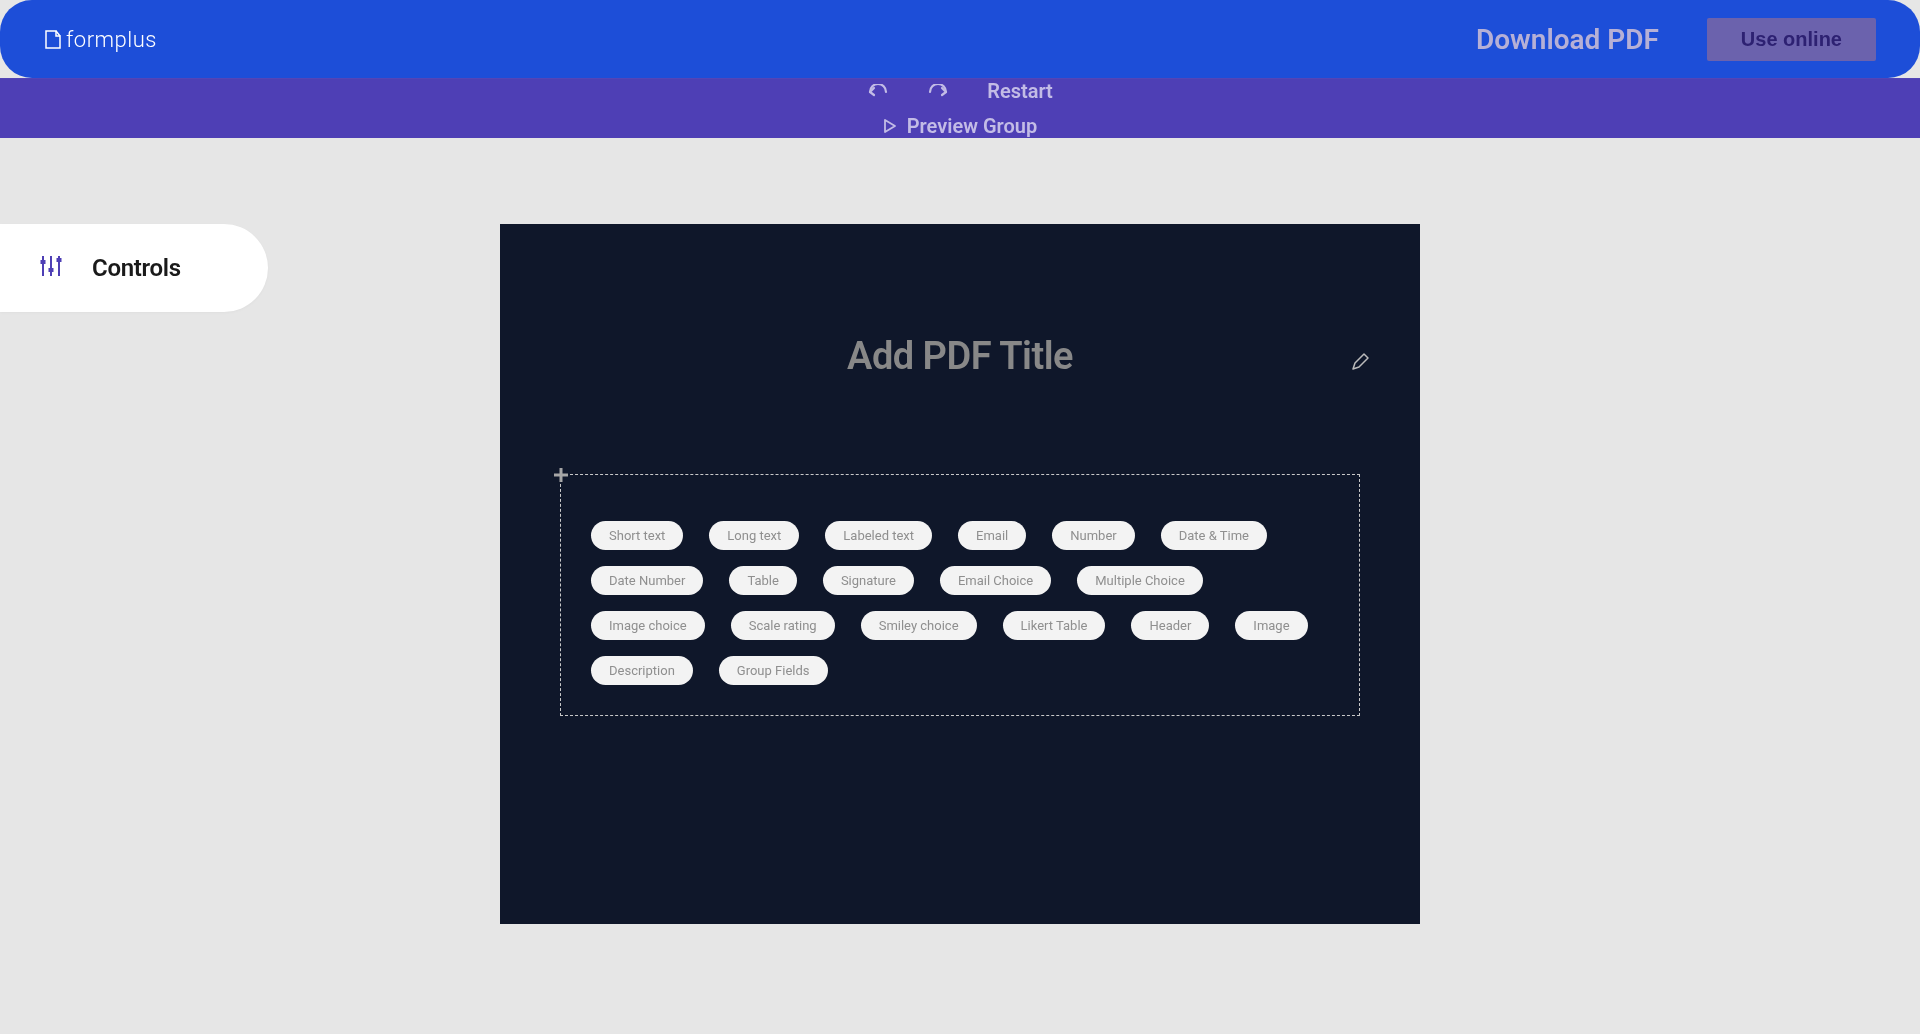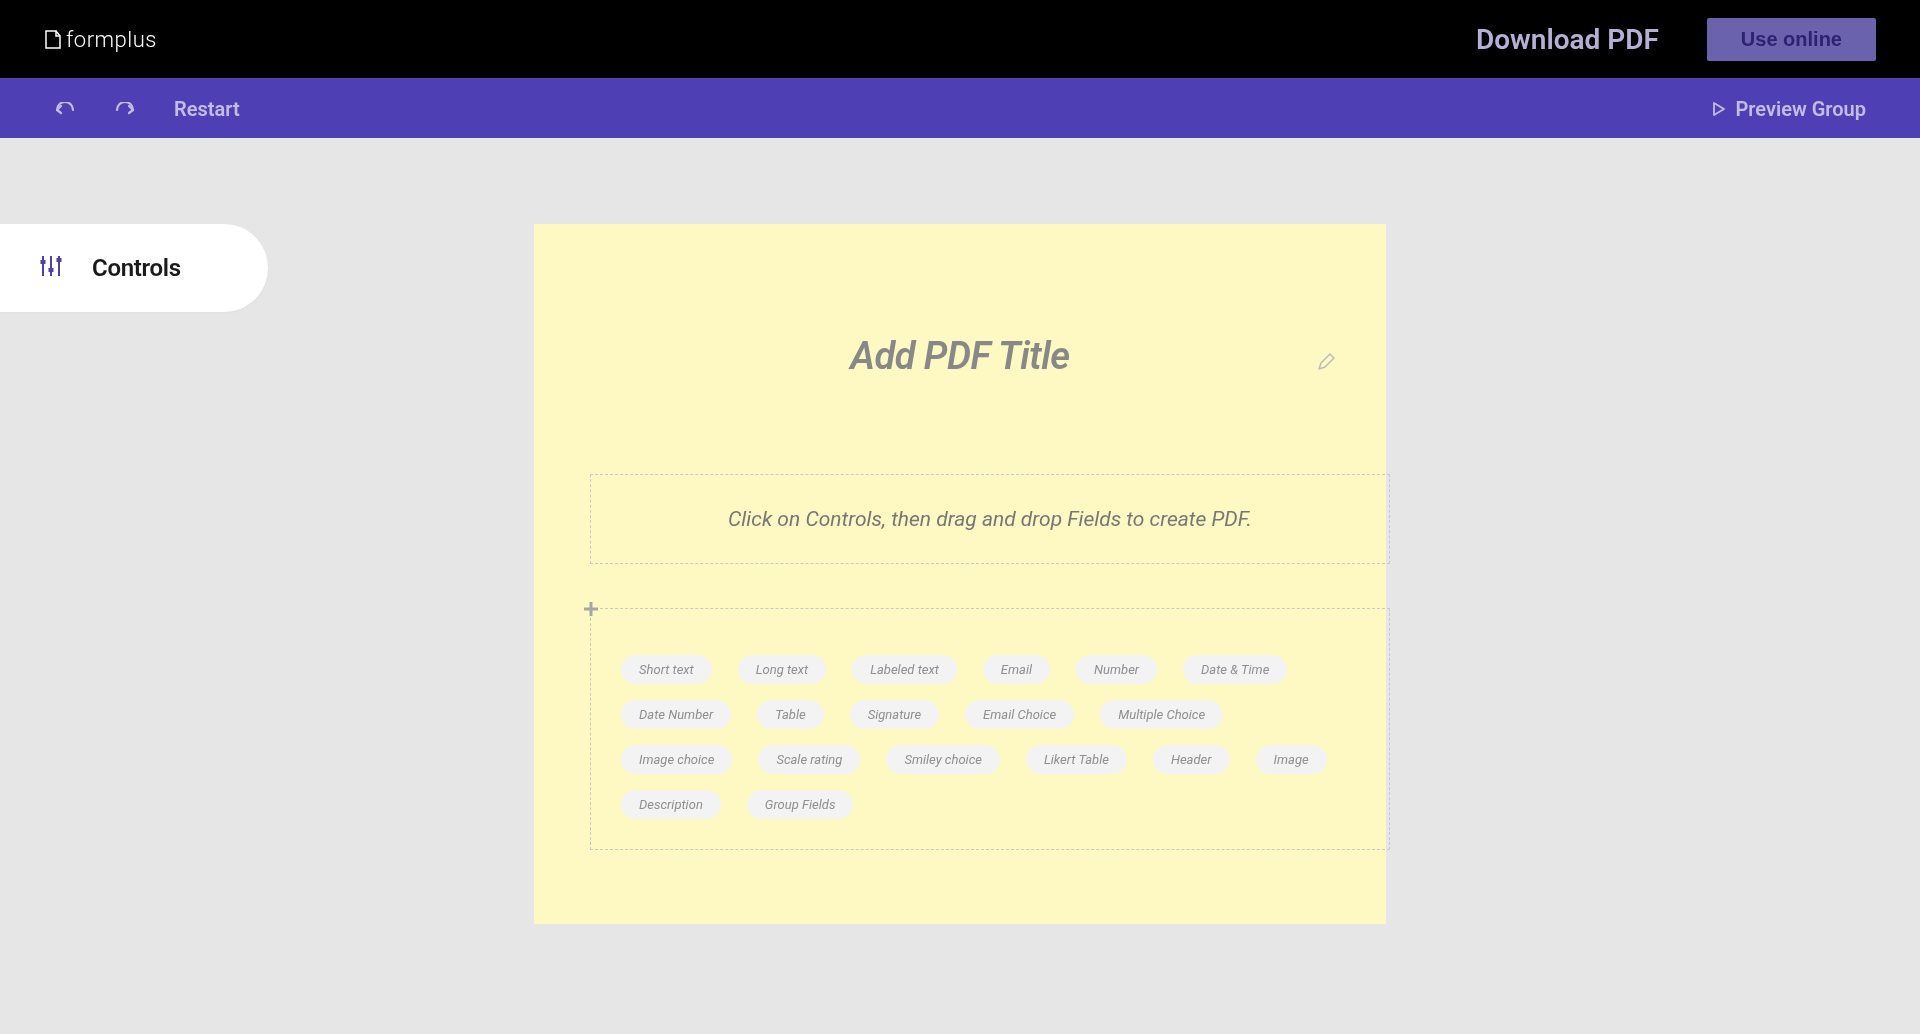--- a/index.html
+++ b/index.html
@@ -1,26 +1,27 @@
 <!DOCTYPE html>
 <html><head>
 <meta charset="utf-8">
 <style>
   * { box-sizing: border-box; margin: 0; padding: 0; }
   html, body { width: 100%; height: 100%; font-family: -apple-system, BlinkMacSystemFont, "Segoe UI", Roboto, "Helvetica Neue", Arial, sans-serif; }
   body { background: #e6e6e6; overflow-x: hidden; }
 
   
   .top-header {
-    background: #000000;
+    background: #1d4ed8;
     height: 78px;
     display: flex;
     align-items: center;
     padding: 0 44px;
     justify-content: space-between;
+    border-radius: 32px;
   }
   .logo {
     color: #fff;
     font-size: 22px;
     font-weight: 300;
     letter-spacing: 0.5px;
     display: flex;
     align-items: center;
     gap: 4px;
   }
@@ -53,20 +54,21 @@
 
   
   .toolbar {
     background: #4e3fb5;
     height: 60px;
     display: flex;
     align-items: center;
     padding: 0 54px;
     justify-content: space-between;
     border-top: 1px solid rgba(255,255,255,0.03);
+    flex-direction: column;
   }
   .toolbar-left {
     display: flex;
     align-items: center;
     gap: 38px;
   }
   .toolbar-left .icon-btn {
     color: #c3bce6;
     cursor: pointer;
     display: inline-flex;
@@ -113,27 +115,26 @@
   .controls-tab .ctrl-icon { color: #4e3fb5; }
   .controls-tab .ctrl-label {
     font-size: 24px;
     font-weight: 600;
     color: #1a1a1a;
     letter-spacing: -0.3px;
   }
 
   
   .canvas {
-    background: #fef9c3;
-    width: 852px;
+    background: #0f172a;
+    width: 920px;
     margin: 0 auto;
     min-height: 700px;
     padding: 110px 56px 56px 56px;
     position: relative;
-    font-style: italic;
   }
 
   .title-row {
     display: flex;
     align-items: center;
     justify-content: center;
     position: relative;
     margin-bottom: 96px;
   }
   .pdf-title {
@@ -250,23 +251,20 @@
   <div class="canvas">
     <div class="title-row">
       <div class="pdf-title">Add PDF Title</div>
     </div>
     <span class="edit-icon-outer">
       <svg width="20" height="20" viewBox="0 0 20 20">
           <path d="M3 17 L5 11 L14 2 L18 6 L9 15 Z" stroke="#bbb" stroke-width="1.5" fill="none" stroke-linejoin="round"></path>
         </svg>
     </span>
 
-    <div class="drop-hint">
-      <span>Click on Controls, then drag and drop Fields to create PDF.</span>
-    </div>
 
     <div class="fields-box">
       <span class="plus-badge">
         <svg width="16" height="16" viewBox="0 0 16 16">
             <line x1="8" y1="1" x2="8" y2="15" stroke="#a6a6a6" stroke-width="3"></line>
             <line x1="1" y1="8" x2="15" y2="8" stroke="#a6a6a6" stroke-width="3"></line>
           </svg>
       </span>
       <div class="chips" id="chips-container">
           <span class="chip">Short text</span>

